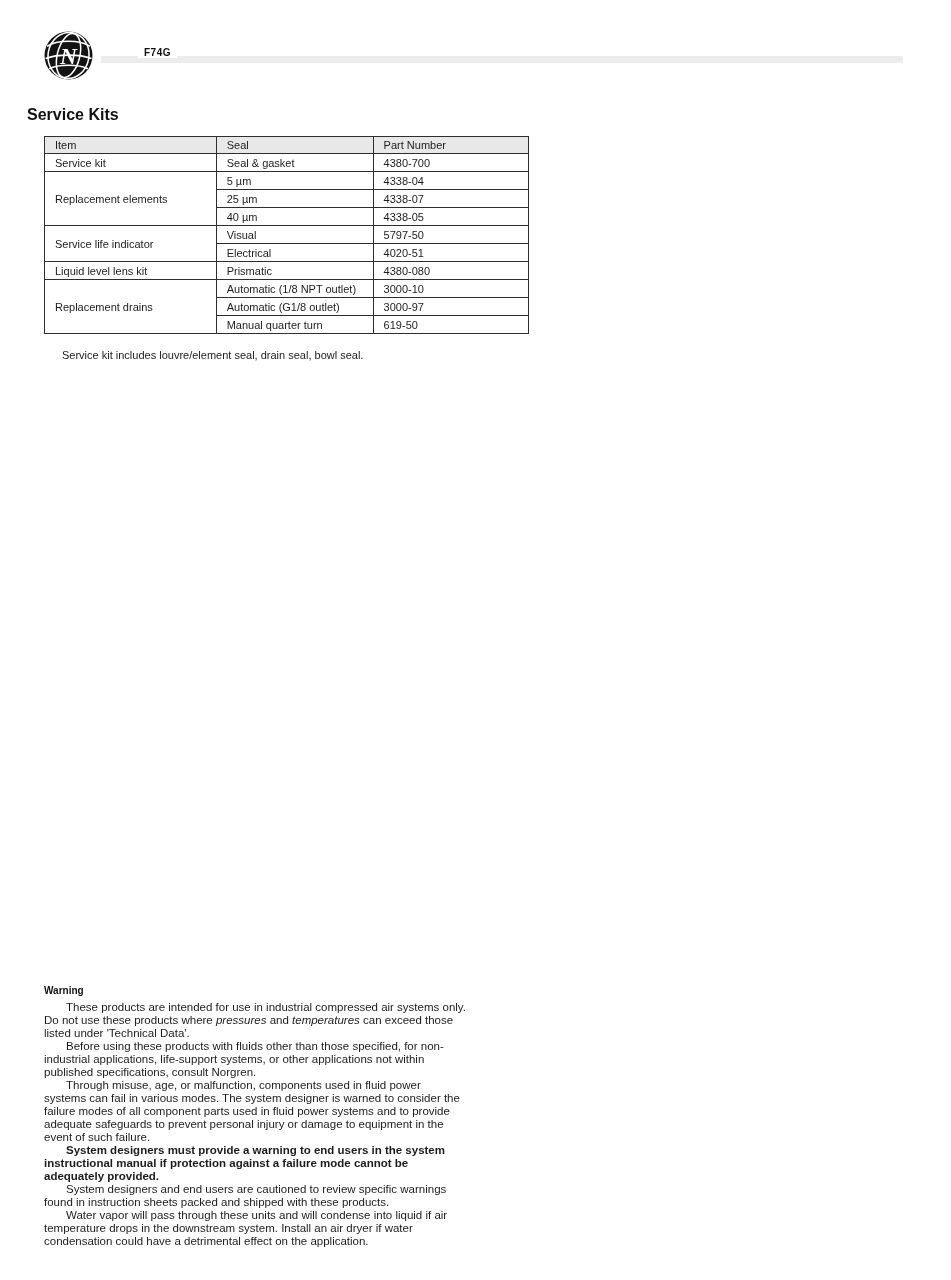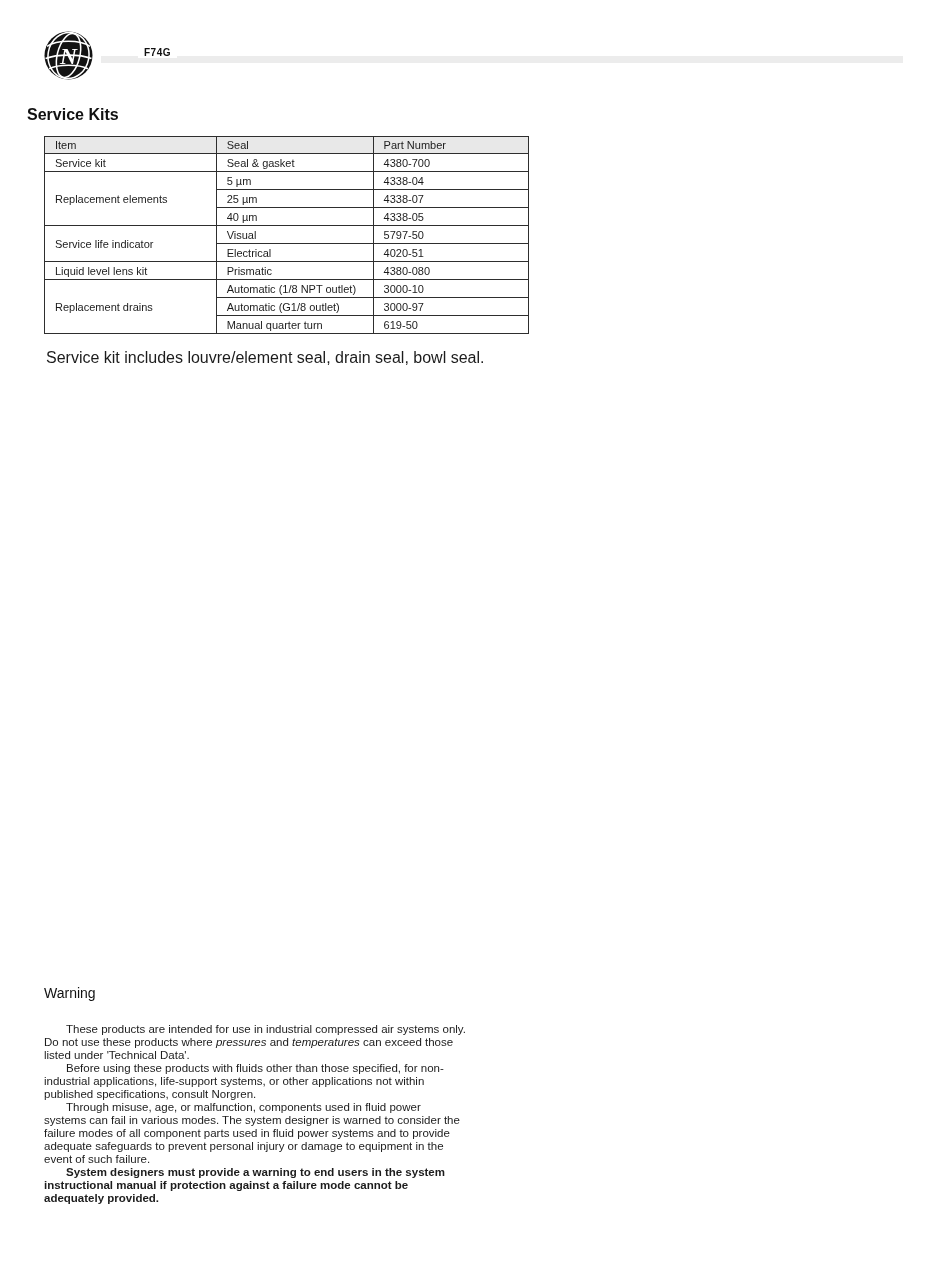--- a/index.html
+++ b/index.html
@@ -64,36 +64,36 @@
   table.kits thead th {
     background: #e8e8e8;
     height: 17px;
   }
   table.kits col.c-item { width: 172px; }
   table.kits col.c-type { width: 157px; }
   table.kits col.c-part { width: 156px; }
 
   .table-note {
     position: absolute;
-    left: 46px; top: 349px;
-    font-size: 16px;
+    left: 62px; top: 349px;
+    font-size: 11px;
     color: #1c1c1c;
   }
 
   
   .warning {
     position: absolute;
     left: 44px; top: 985px;
     width: 422px;
   }
   .warning h2 {
-    font-size: 14px;
-    font-weight: normal;
+    font-size: 10px;
+    font-weight: bold;
     color: #111;
-    margin-bottom: 22px;
+    margin-bottom: 5px;
   }
   .warning p {
     font-size: 11.5px;
     line-height: 13px;
     text-indent: 22px;
     color: #1c1c1c;
   }
   .warning p.bold { font-weight: bold; }
   .warning .seg-italic { font-style: italic; }
   .warning .seg-bold { font-weight: normal; }
@@ -183,16 +183,18 @@
 
   <div class="table-note">Service kit includes louvre/element seal, drain seal, bowl seal.</div>
 
   <div class="warning">
     <h2>Warning</h2>
     <div>
         <p><span>These products are intended for use in industrial compressed air systems only. Do not use these products where </span><span class="seg-italic">pressures</span><span> and </span><span class="seg-italic">temperatures</span><span> can exceed those listed under </span><span class="seg-bold">'Technical Data'</span><span>.</span></p>
         <p><span>Before using these products with fluids other than those specified, for non-industrial applications, life-support systems, or other applications not within published specifications, consult Norgren.</span></p>
         <p><span>Through misuse, age, or malfunction, components used in fluid power systems can fail in various modes. The system designer is warned to consider the failure modes of all component parts used in fluid power systems and to provide adequate safeguards to prevent personal injury or damage to equipment in the event of such failure.</span></p>
         <p class="bold"><span>System designers must provide a warning to end users in the system instructional manual if protection against a failure mode cannot be adequately provided.</span></p>
+        <p><span>System designers and end users are cautioned to review specific warnings found in instruction sheets packed and shipped with these products.</span></p>
+        <p><span>Water vapor will pass through these units and will condense into liquid if air temperature drops in the downstream system. Install an air dryer if water condensation could have a detrimental effect on the application.</span></p>
       </div>
   </div>
 
 </div>
 
 </body></html>

